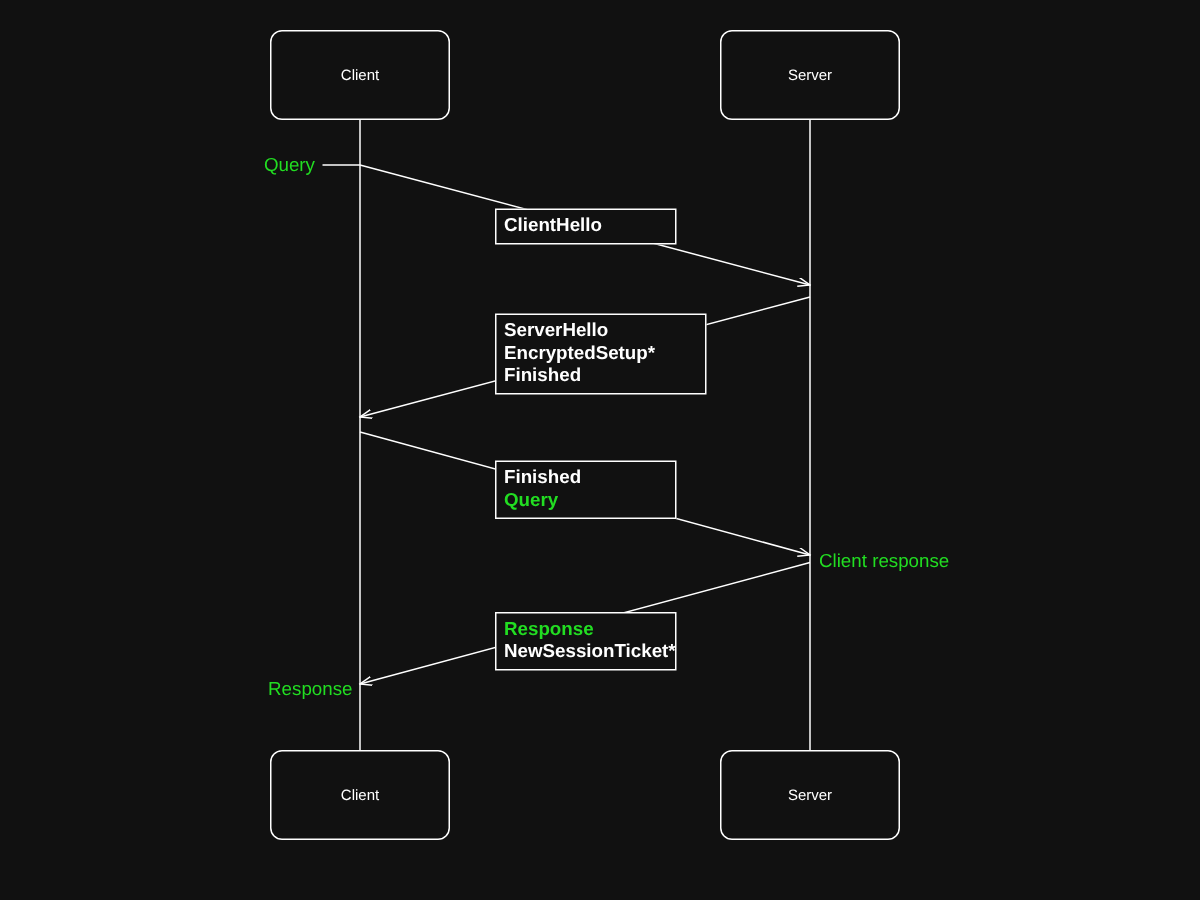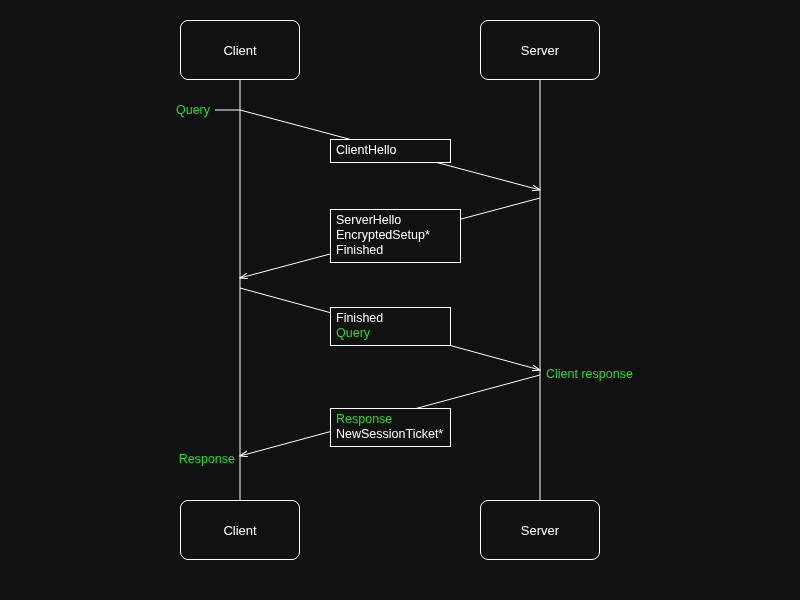--- a/index.html
+++ b/index.html
@@ -22,37 +22,37 @@
     width: 800px;
     height: 600px;
   }
   .actor-box {
     position: absolute;
     box-sizing: border-box;
     border: 1px solid #ffffff;
     border-radius: 8px;
     background: #111111;
     color: #ffffff;
-    font-size: 13px;
+    font-size: 10px;
     display: flex;
     align-items: center;
     justify-content: center;
   }
   .msg-box {
     position: absolute;
     box-sizing: border-box;
     border: 1px solid #ffffff;
     background: #111111;
     color: #ffffff;
     font-size: 12.5px;
     padding: 3px 5px 4px 5px;
     line-height: 15px;
     white-space: nowrap;
   }
-  .msg-line { display: block; }
+  .msg-line { display: block; font-weight: bold; }
   .msg-line.green { color: #22dd22; }
   .side-label {
     position: absolute;
     color: #22dd22;
     font-size: 12.5px;
     white-space: nowrap;
   }
   .side-label.right { text-align: left; }
   .side-label.left { text-align: right; }
 </style>
@@ -93,21 +93,21 @@
     <span>Client</span>
   </div>
   <div class="actor-box" style="left:480px; top:500px; width:120px; height:60px;">
     <span>Server</span>
   </div>
 
   <div class="msg-box" style="left:330px; top:139px; width:121px;">
     <span class="msg-line">ClientHello</span>
   </div>
 
-  <div class="msg-box" style="left:330px; top:209px; width:131px;">
+  <div class="msg-box" style="left:330px; top:209px; width:141px;">
     <span class="msg-line">ServerHello</span>
     <span class="msg-line">EncryptedSetup*</span>
     <span class="msg-line">Finished</span>
   </div>
 
   <div class="msg-box" style="left:330px; top:307px; width:121px;">
     <span class="msg-line">Finished</span>
     <span class="msg-line green">Query</span>
   </div>
 

